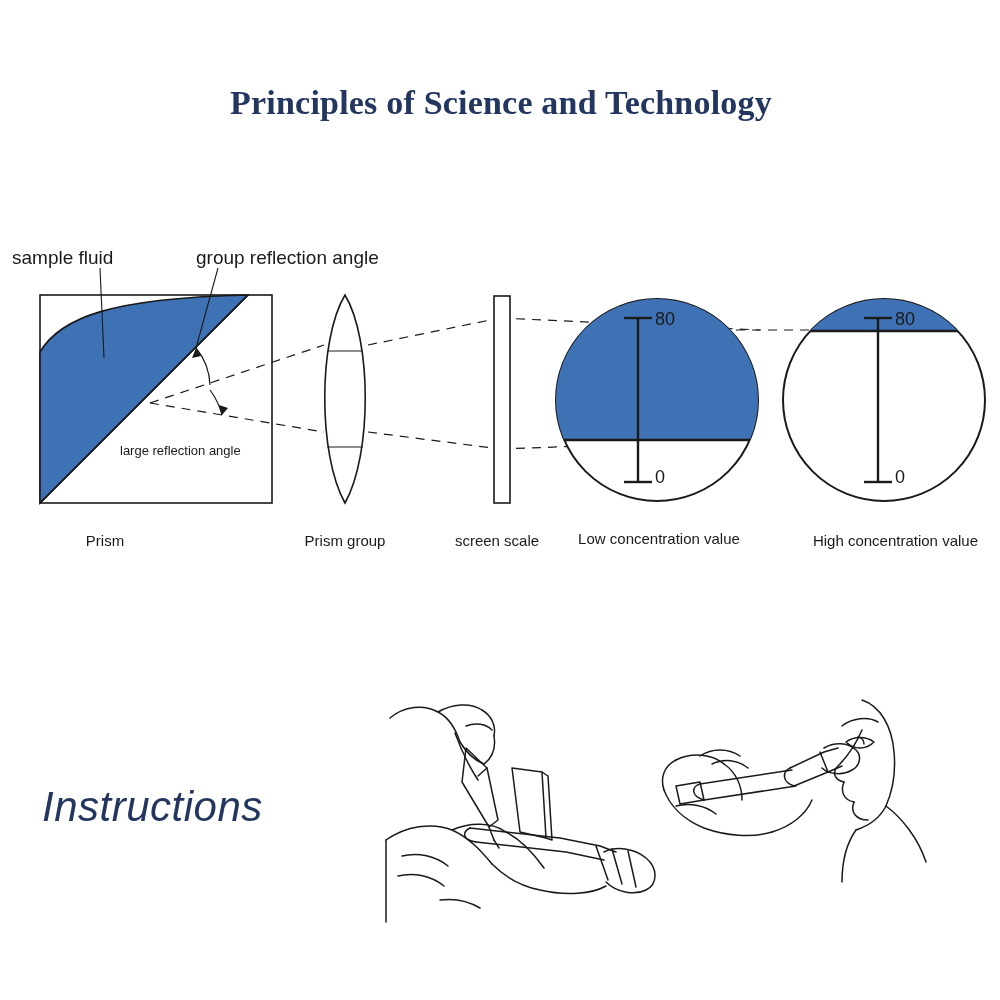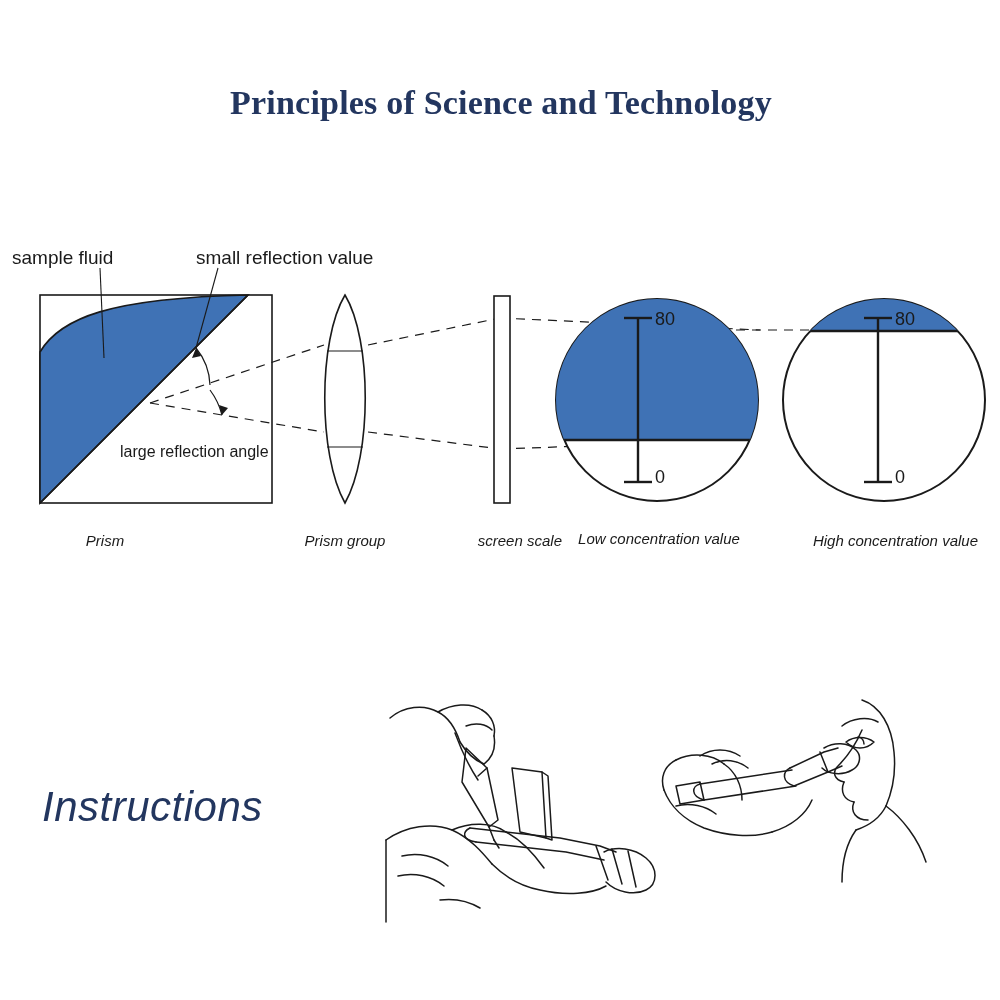--- a/index.html
+++ b/index.html
@@ -38,33 +38,32 @@
 
   .label {
     position: absolute;
     font-family: "Liberation Sans", sans-serif;
     color: #1a1a1a;
     white-space: nowrap;
   }
 
   .lbl-sample-fluid { left: 12px; top: 247px; font-size: 19px; }
   .lbl-small-angle  { left: 196px; top: 247px; font-size: 19px; }
-  .lbl-large-angle  { left: 120px; top: 443px; font-size: 16px; }
+  .lbl-large-angle  { left: 120px; top: 443px; font-size: 13px; }
 
   .cap {
     position: absolute;
     font-size: 15px;
     color: #1a1a1a;
     text-align: center;
     white-space: nowrap;
-    font-style: italic;
   }
   .cap-prism   { left: 40px;  top: 532px; width: 130px; }
   .cap-group   { left: 280px; top: 532px; width: 130px; }
-  .cap-screen  { left: 432px; top: 532px; width: 130px; text-align: right; }
+  .cap-screen  { left: 432px; top: 532px; width: 130px; }
   .cap-low     { left: 565px; top: 530px; width: 188px; }
   .cap-high    { left: 790px; top: 532px; width: 188px; text-align: right; }
 
   .instructions {
     position: absolute;
     left: 42px;
     top: 783px;
     font-family: "Liberation Sans", sans-serif;
     font-size: 42px;
     color: #23365f;
@@ -219,21 +218,21 @@
       <path d="M 676 760 C 664 766 660 778 664 790"></path>
       <path d="M 664 790 C 670 806 684 820 704 828 C 726 836 752 838 772 832"></path>
       <path d="M 700 756 C 712 748 728 748 740 756"></path>
       <path d="M 712 764 C 724 758 738 760 748 768"></path>
       <path d="M 772 832 C 792 826 806 814 812 800"></path>
       <path d="M 676 806 C 690 802 706 806 716 814"></path>
     </g>
   </svg>
 
   <div class="label lbl-sample-fluid">sample fluid</div>
-  <div class="label lbl-small-angle">small reflection value</div>
+  <div class="label lbl-small-angle">group reflection angle</div>
   <div class="label lbl-large-angle">large reflection angle</div>
 
   <div class="cap cap-prism">Prism</div>
   <div class="cap cap-group">Prism group</div>
   <div class="cap cap-screen">screen scale</div>
   <div class="cap cap-low">Low concentration value</div>
   <div class="cap cap-high">High concentration value</div>
 </div>
 
 <div class="instructions">Instructions</div>

